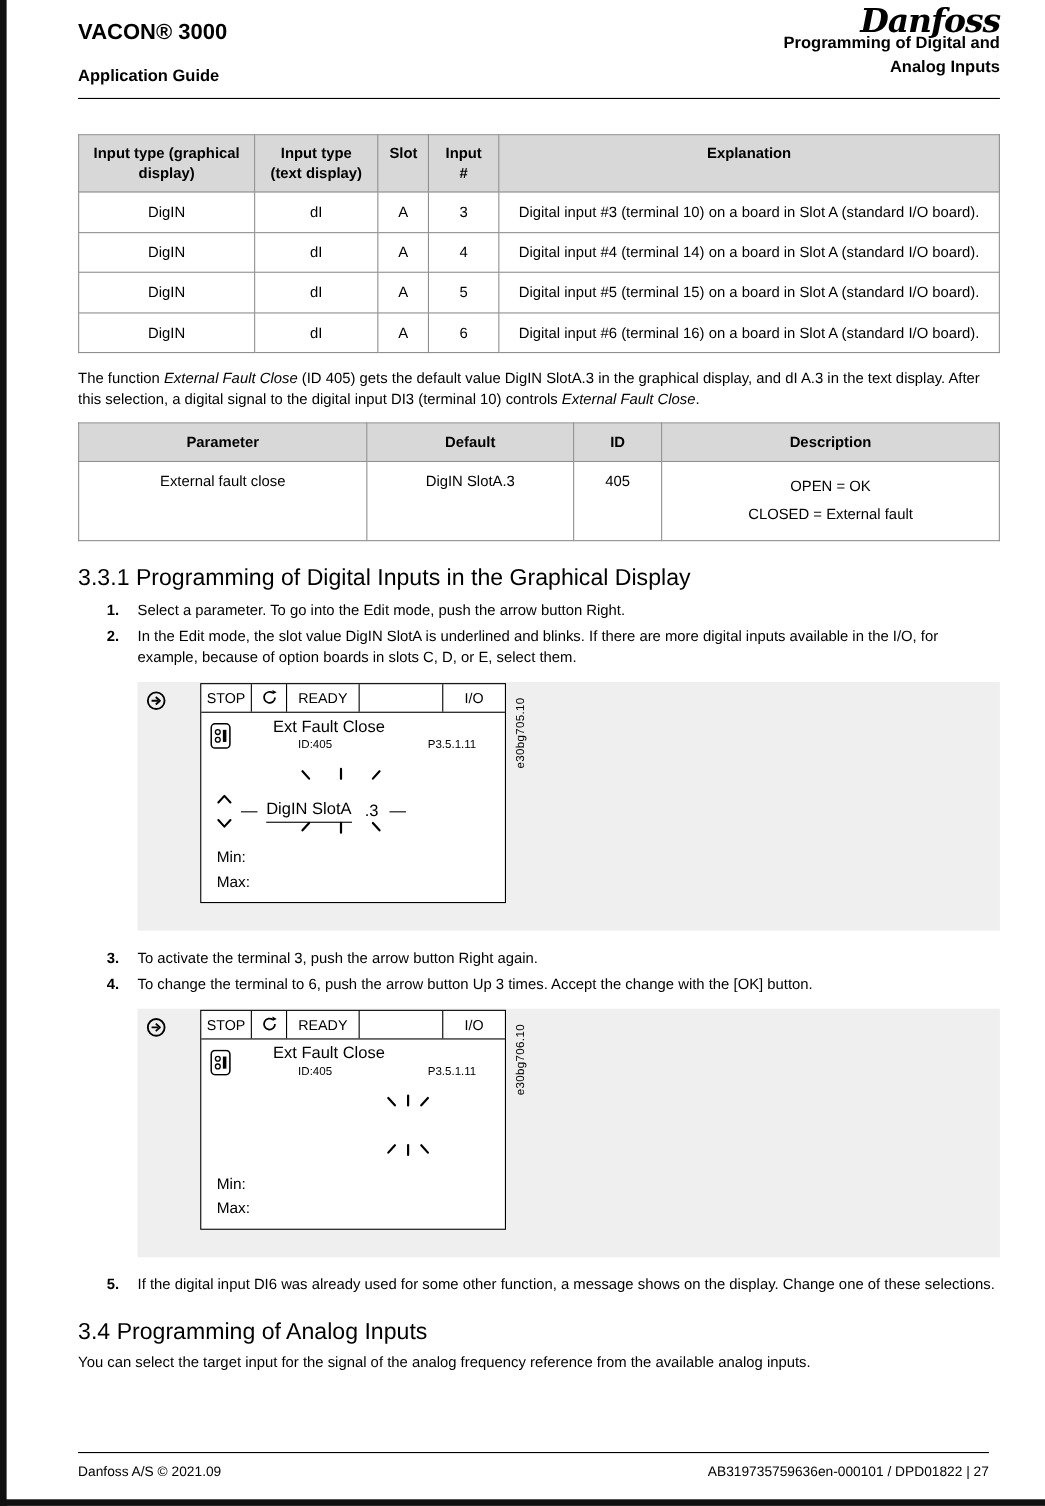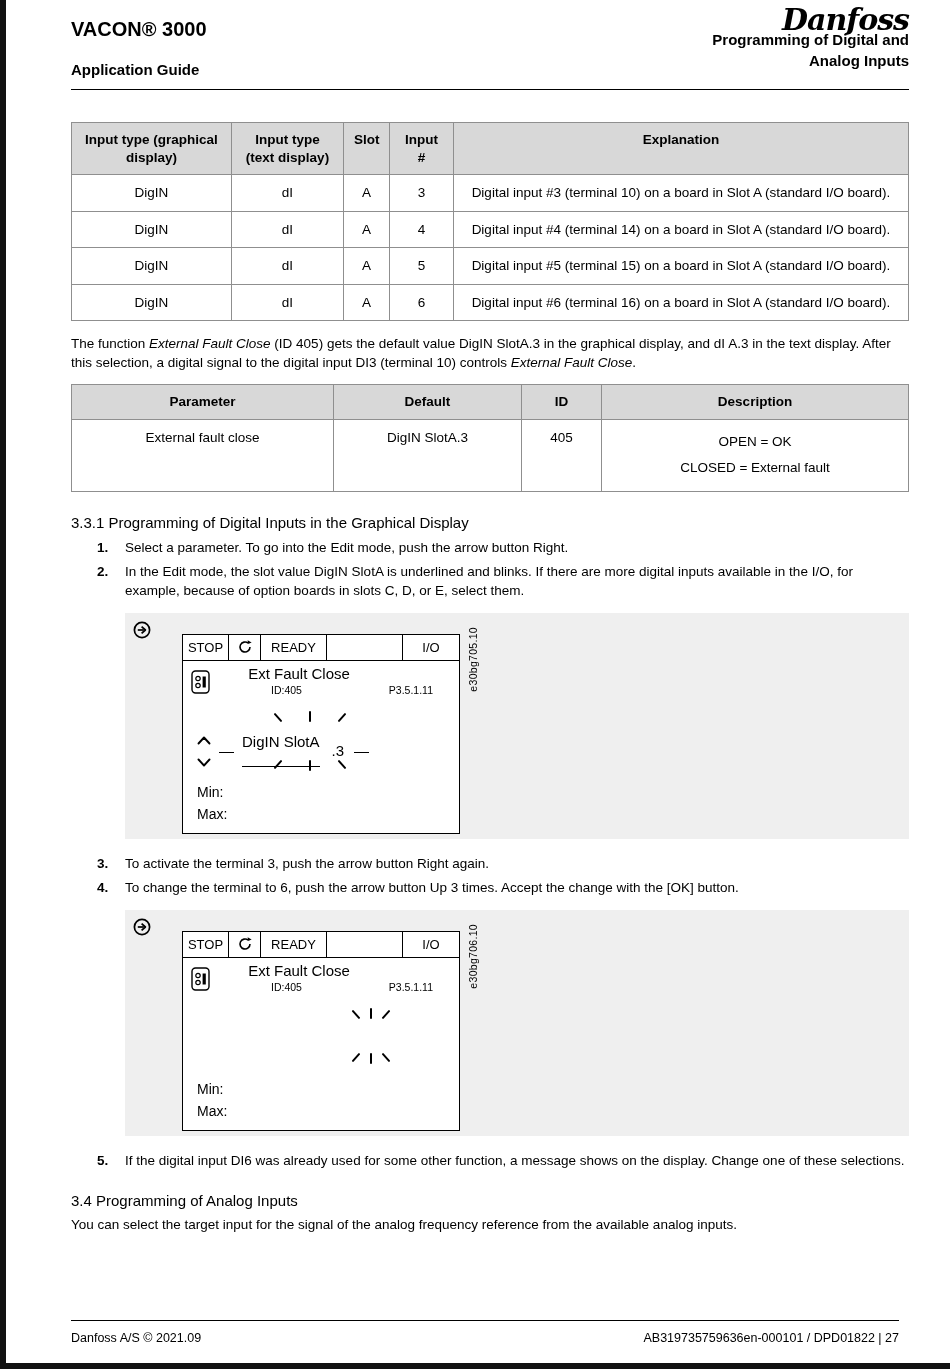--- a/index.html
+++ b/index.html
@@ -31,54 +31,54 @@
   .t1 td { padding:9px 10px; }
   .t2 { margin-top:12px; }
   .t2 td { padding:9px 10px 10px; }
   .desc-line { line-height:26px; }
 
   
   .para { line-height:19px; }
   .p1 { margin-top:13px; }
   .p2 { margin-top:17px; }
   .it { font-style:italic; }
-  .h331, .h34 { font-size:15px; font-weight:400; }
+  .h331, .h34 { font-size:21px; font-weight:400; }
   .h331 { margin-top:22px; }
   .h34 { margin-top:22px; }
   .procedure { margin-top:9px; font-weight:700; }
   .p34 { margin-top:6px; }
 
   .step { display:flex; margin-left:26px; line-height:19px; }
   .step-num { width:28px; flex:none; font-weight:700; }
   .step-text { flex:1; }
   .s1 { margin-top:7px; } .s2 { margin-top:5px; } .s3 { margin-top:15px; }
   .s4 { margin-top:5px; } .s5 { margin-top:15px; }
 
   
   .figure { position:relative; margin-left:54px; width:784px; height:226px; background:#efefef; margin-top:13px; }
   .fig-marker { position:absolute; left:8px; top:8px; width:18px; height:18px; }
-  .display { position:absolute; left:57px; top:21px; width:278px; height:200px; background:#fff; border:1px solid #000; }
+  .display { position:absolute; left:57px; top:1px; width:278px; height:200px; background:#fff; border:1px solid #000; }
   .fig-code { position:absolute; left:342px; top:14px; width:12px; font-size:10.5px; letter-spacing:.3px; }
   .fig-code span { display:inline-block; transform-origin:0 0; transform:rotate(-90deg) translateX(-100%); white-space:nowrap; }
 
   .d-status { display:flex; height:26px; border-bottom:1px solid #000; font-size:13px; }
   .d-cell { display:flex; align-items:center; justify-content:center; height:100%; border-right:1px solid #000; }
   .d-stop { width:46px; } .d-rot { width:32px; } .d-ready { width:66px; }
   .d-spacer { flex:1; } .d-io { width:56px; border-right:none; }
 
   .d-title { position:relative; height:46px; }
   .d-param-icon { position:absolute; left:8px; top:5px; }
   .d-title-text { margin:4px 0 0 36px; width:160px; text-align:center; font-size:15px; }
   .d-sub { display:flex; justify-content:space-between; padding:2px 26px 0 88px; font-size:10.5px; }
 
   .d-value { position:relative; height:62px; font-size:15px; }
   .vr { position:absolute; left:14px; top:20px; display:flex; align-items:center; }
   .d-chevs { display:flex; flex-direction:column; gap:5px; }
   .d-dash { font-size:15px; }
-  .u { border-bottom:1.2px solid #000; padding-bottom:16px; }
+  .u { border-bottom:1.2px solid #000; padding-bottom:3px; }
   .mark { position:absolute; width:2px; height:11px; background:#000; border-radius:1px; }
   .f1-tl { left:94px;  top:1px;  transform:rotate(-42deg); }
   .f1-tc { left:126px; top:0; }
   .f1-tr { left:158px; top:1px;  transform:rotate(42deg); }
   .f1-bl { left:94px;  top:48px; transform:rotate(42deg); }
   .f1-bc { left:126px; top:49px; }
   .f1-br { left:158px; top:48px; transform:rotate(-42deg); }
   .f2-tl { left:172px; top:1px;  transform:rotate(-42deg); }
   .f2-tc { left:187px; top:0; }
   .f2-tr { left:202px; top:1px;  transform:rotate(42deg); }

